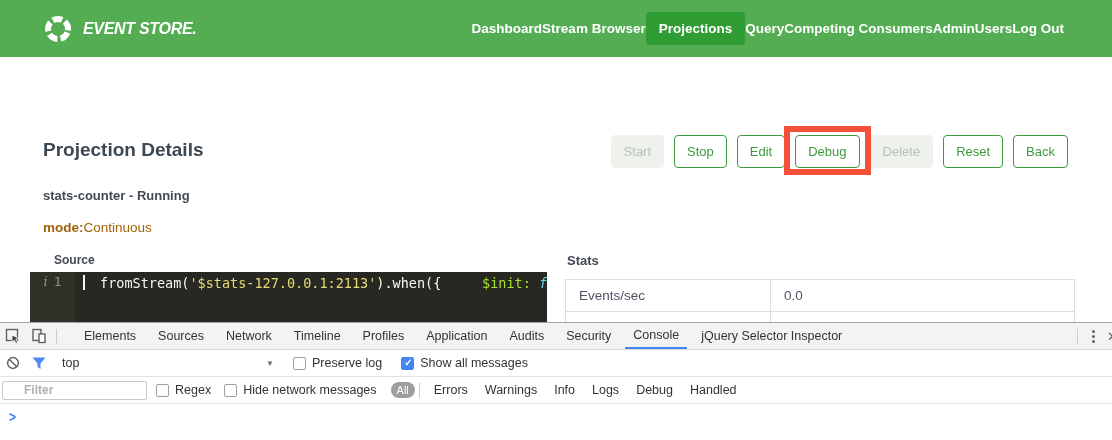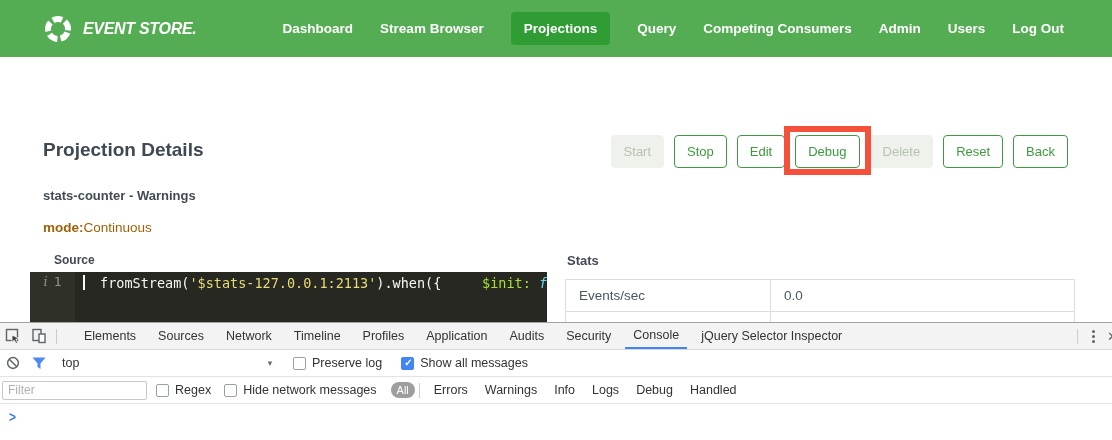--- a/index.html
+++ b/index.html
@@ -5,21 +5,21 @@
   * { margin: 0; padding: 0; box-sizing: border-box; }
   html, body { width: 1112px; height: 440px; overflow: hidden; background: #fff;
     font-family: "Liberation Sans", sans-serif; }
 
   
   .navbar { height: 57px; background: #54ad52; display: flex; align-items: center;
     justify-content: space-between; padding: 0 48px 0 43px; }
   .brand { display: flex; align-items: center; gap: 10px; cursor: pointer; }
   .brand-text { color: #fff; font-size: 16px; font-weight: bold; font-style: italic;
     letter-spacing: -0.3px; }
-  .nav-items { display: flex; align-items: center; list-style: none; gap: 27px; }
+  .nav-items { display: flex; align-items: center; list-style: none; }
   .nav-item { color: #fff; font-size: 13.5px; font-weight: bold; cursor: pointer; white-space: nowrap; }
   .nav-item.active { background: #2f9d33; padding: 9px 13px; border-radius: 4px; }
 
   
   .content { position: relative; height: 265px; background: #fff; }
   .page-title { position: absolute; left: 43px; top: 82px; font-size: 19px; font-weight: bold;
     color: #3e4852; }
   .header-buttons { position: absolute; right: 44px; top: 78px; display: flex; gap: 10px; }
   .btn { height: 33px; padding: 0 12px; background: #fff; border: 1px solid #3d9b3d;
     color: #3d9b3d; font-size: 13px; border-radius: 4px; font-family: "Liberation Sans", sans-serif;
@@ -85,21 +85,21 @@
   .chk-group { display: flex; align-items: center; gap: 6px; margin-left: 19px; cursor: pointer; }
   .checkbox { width: 13px; height: 13px; border: 1px solid #9aa0a6; border-radius: 2px;
     background: #fff; position: relative; flex-shrink: 0; }
   .checkbox.checked { background: #4285f4; border-color: #4285f4; }
   .checkbox.checked::after { content: "✓"; color: #fff; font-size: 10px; font-weight: bold;
     position: absolute; left: 2px; top: -1px; }
 
   .dt-filterbar { height: 27px; background: #fff; border-bottom: 1px solid #e3e3e3;
     display: flex; align-items: center; padding-left: 2px; }
   .filter-input { width: 145px; height: 19px; border: 1px solid #c8c8c8; border-radius: 2px;
-    font-size: 12px; padding: 0 5px; color: #333; font-family: "Liberation Sans", sans-serif; }
+    font-size: 12px; padding: 0 21px; color: #333; font-family: "Liberation Sans", sans-serif; font-weight: bold; }
   .filter-input::placeholder { color: #b0b0b0; }
   .all-badge { background: #9e9e9e; color: #fff; font-size: 11px; padding: 2px 6px;
     border-radius: 9px; margin-left: 14px; cursor: pointer; }
   .levels { display: flex; gap: 17px; margin-left: 10px; }
   .level { cursor: pointer; white-space: nowrap; }
 
   .dt-prompt { height: 36px; background: #fff; display: flex; align-items: flex-start;
     padding: 7px 0 0 9px; cursor: text; }
   .prompt-chevron { color: #3b78e7; font-weight: bold; font-size: 12px; line-height: 12px;
     transform: scaleY(1.15); }
@@ -139,21 +139,21 @@
     <button class="btn">Edit</button>
     <span class="debug-wrap">
       <button class="btn">Debug</button>
       <span class="red-frame"></span>
     </span>
     <button class="btn disabled">Delete</button>
     <button class="btn">Reset</button>
     <button class="btn">Back</button>
   </div>
 
-  <div class="status-line">stats-counter - Warnings</div>
+  <div class="status-line">stats-counter - Running</div>
 
   <div class="mode-line"><b>mode:</b><span>Continuous</span></div>
 
   <div class="source-label">Source</div>
 
   <div class="editor">
     <div class="gutter">
       <span class="ann">i</span>
       <span>1</span>
     </div>

